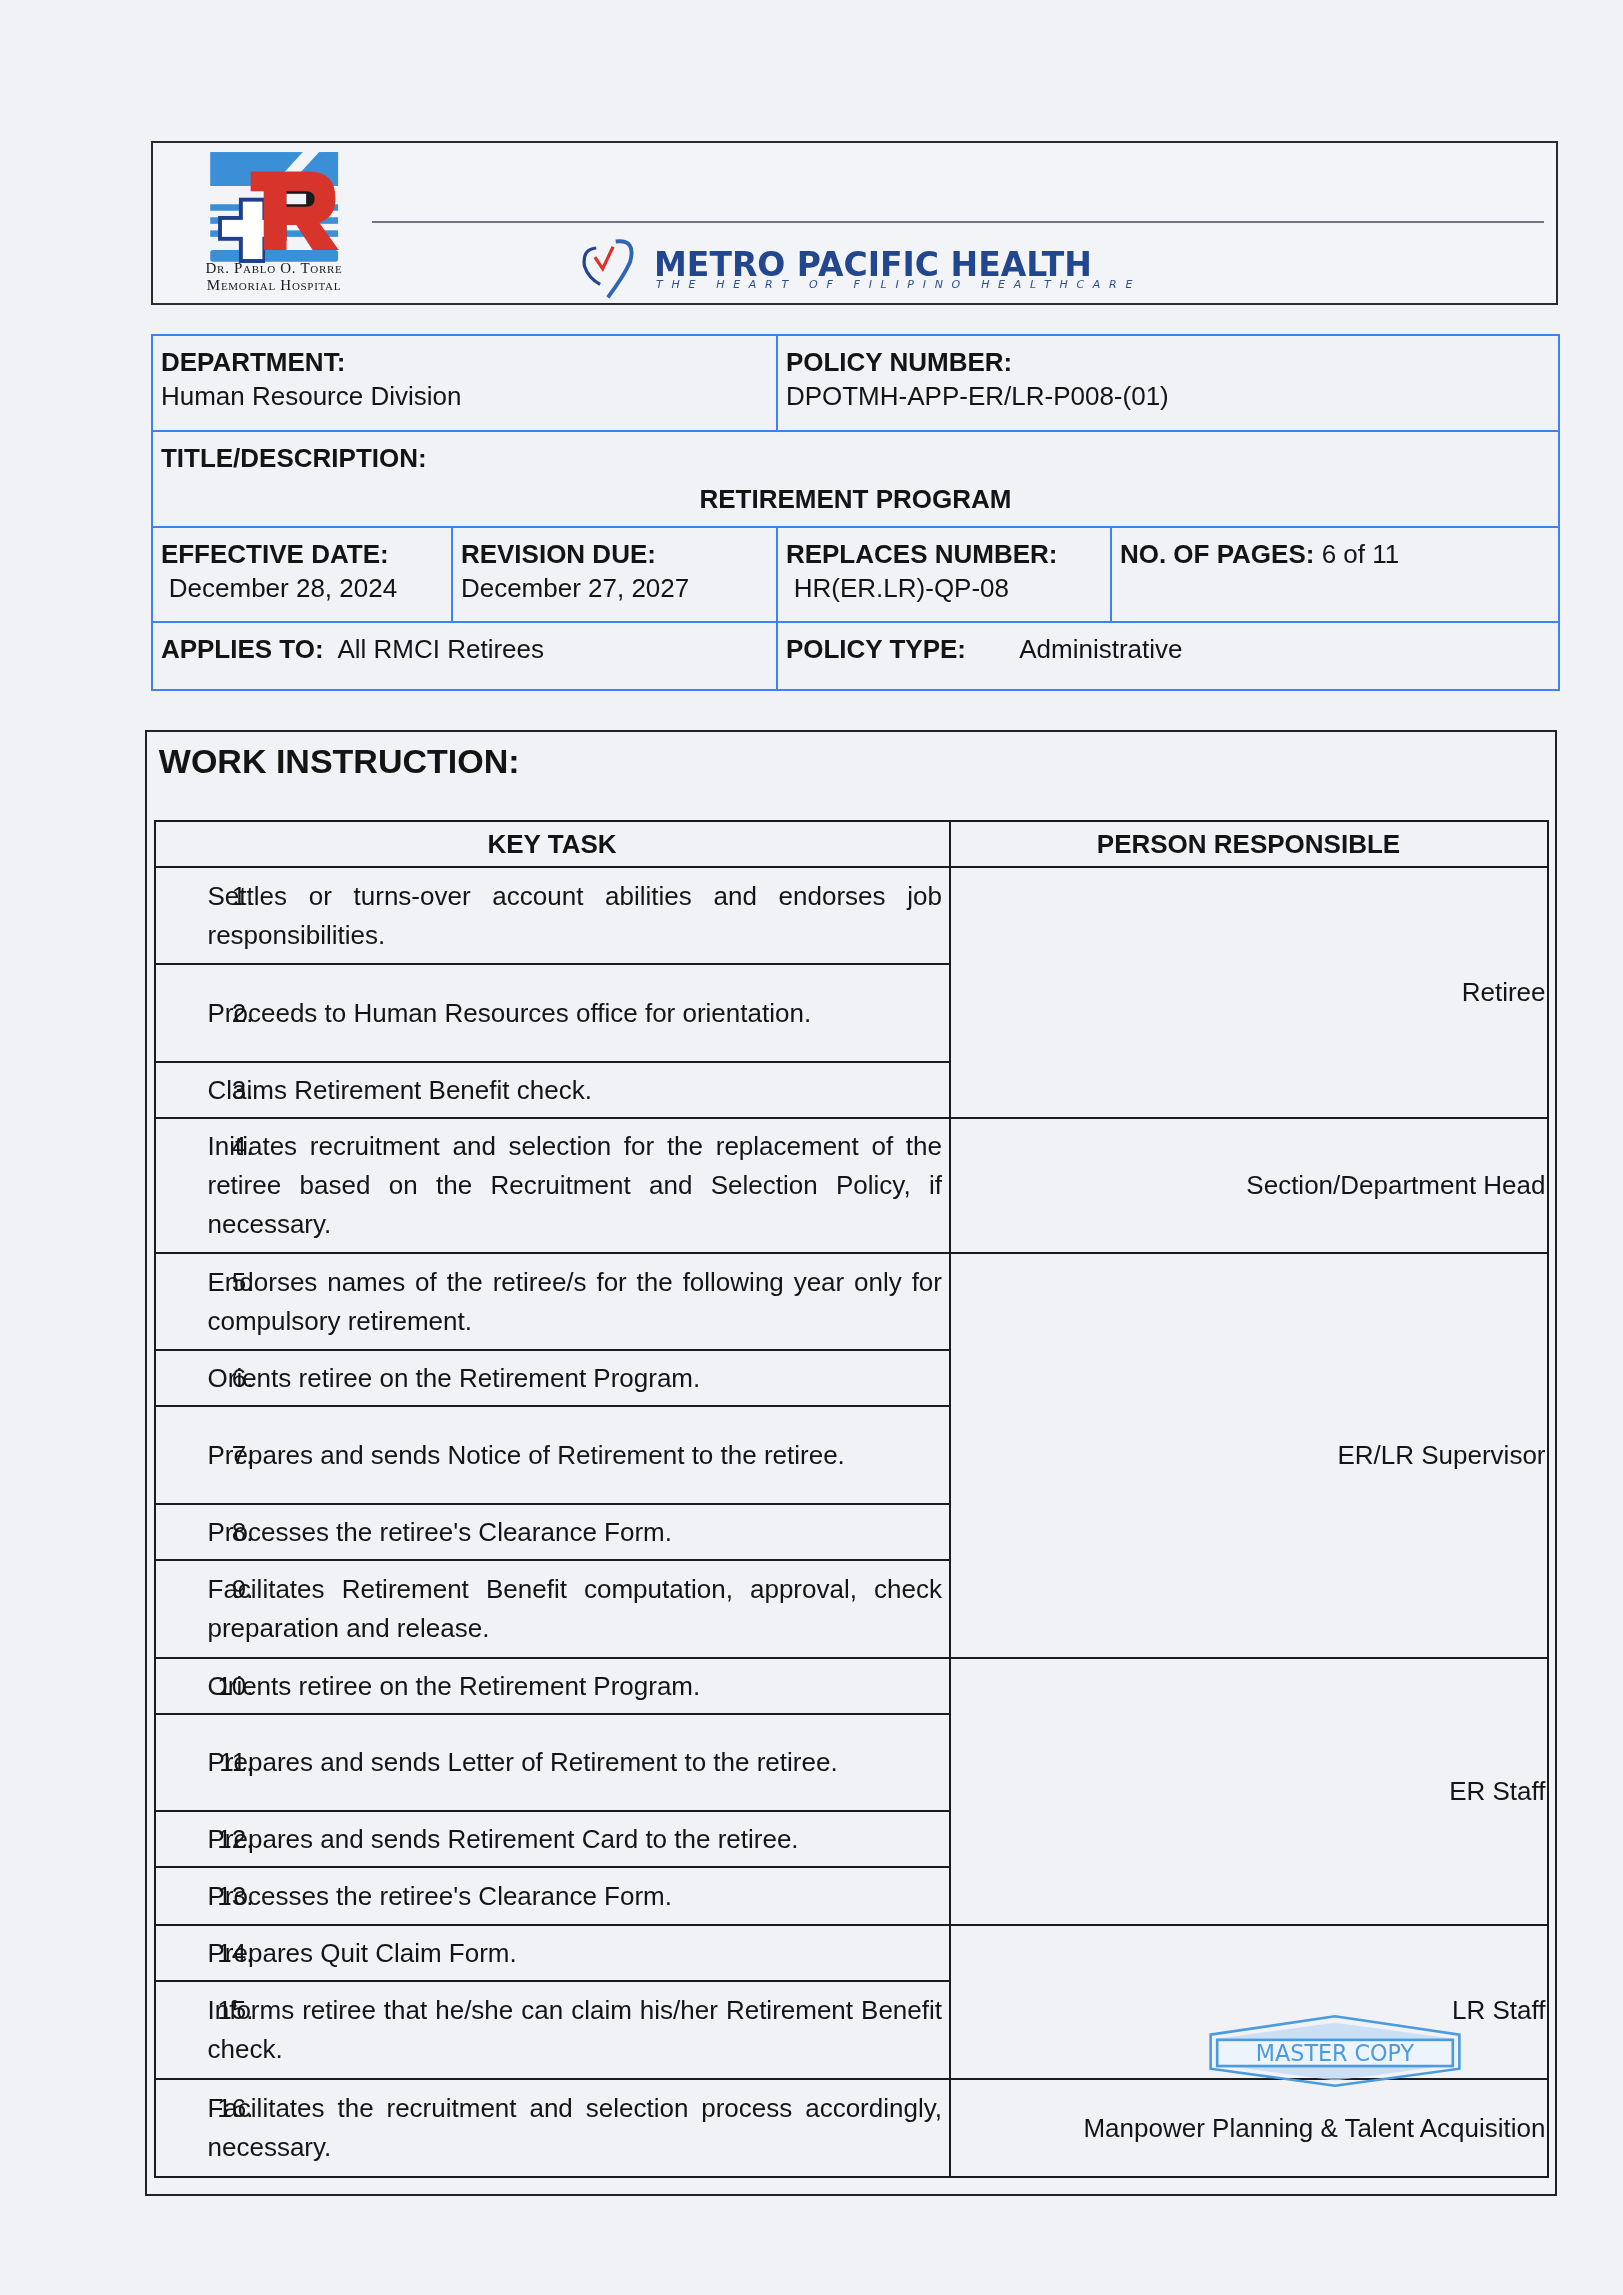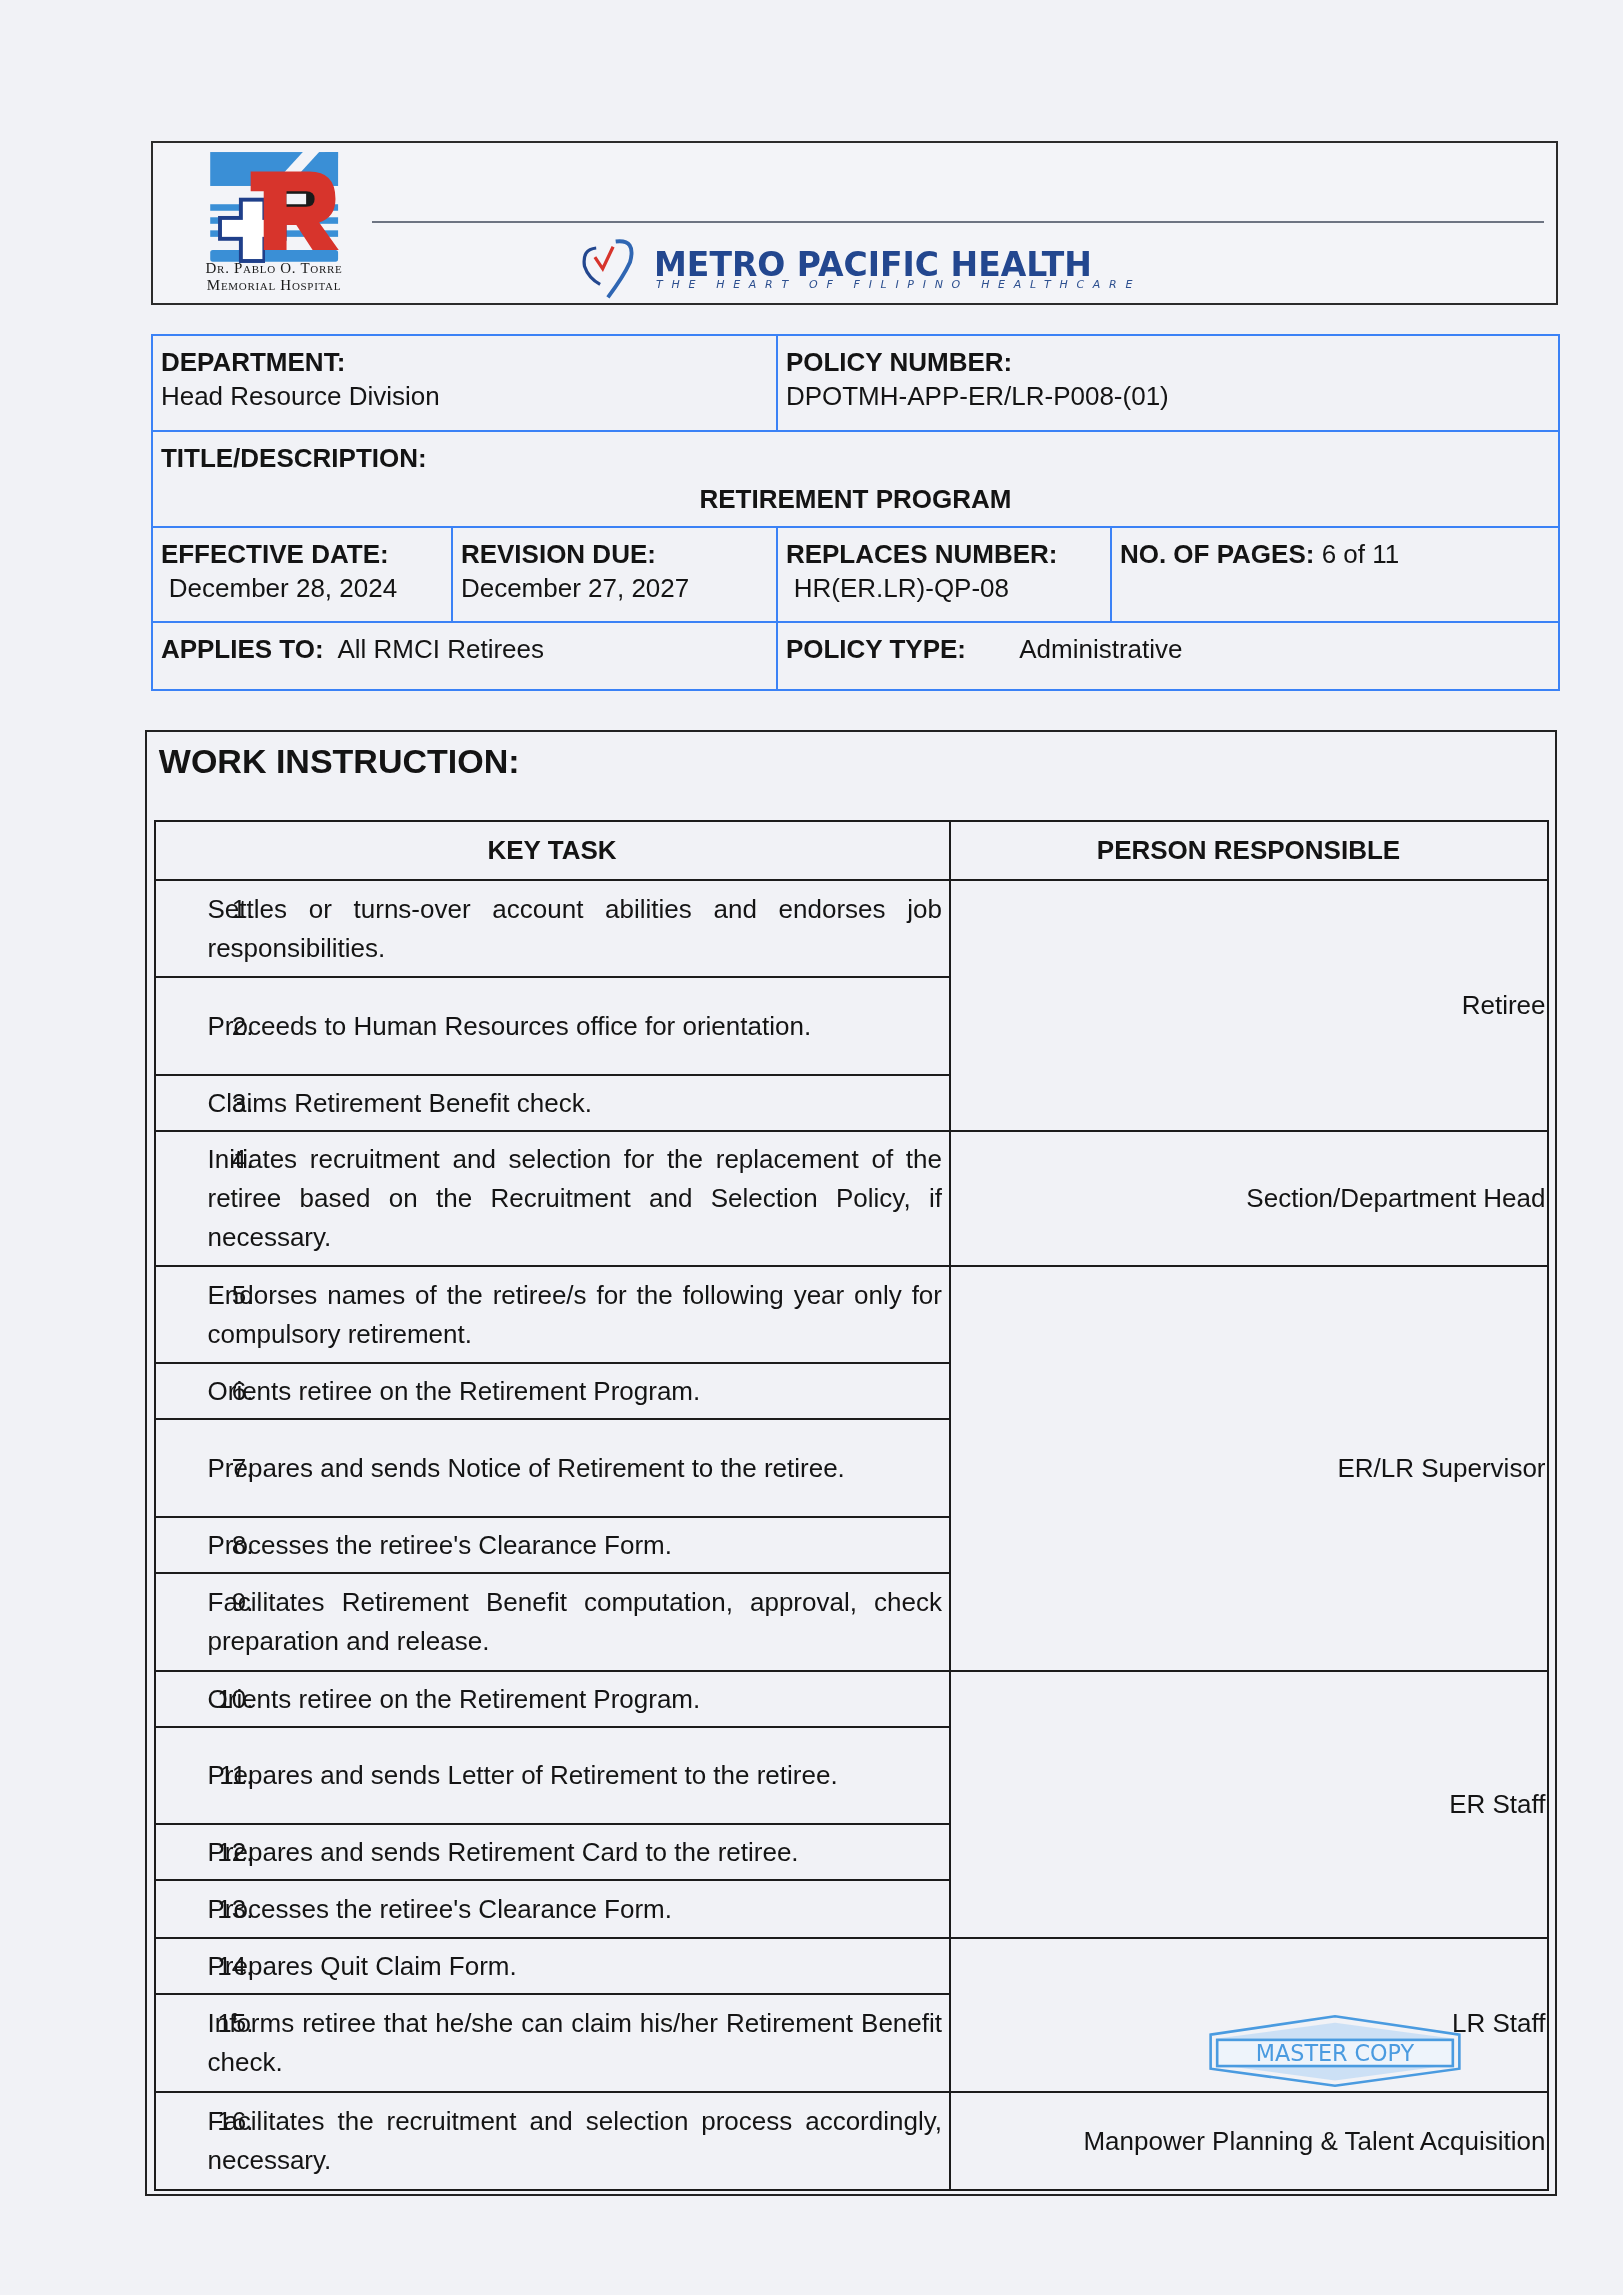--- a/index.html
+++ b/index.html
@@ -57,21 +57,21 @@
   .wi-title {
     position:absolute; left:11.8px; top:11.8px; font-weight:bold; font-size:34px; line-height:34px;
   }
   .tasks {
     position:absolute; left:6.5px; top:88px; width:1393px;
     border-collapse:collapse; table-layout:fixed;
   }
   .tasks th, .tasks td {
     border:2px solid #1c1c1c; box-sizing:border-box; font-size:26px; line-height:39px;
   }
-  .tasks th { font-weight:bold; height:59px; text-align:center; }
+  .tasks th { font-weight:bold; height:46px; text-align:center; }
   .task-cell { padding:5.2px 6.5px 5.2px 52px; text-align:justify; position:relative; }
   .task-num { position:absolute; left:0; width:98px; text-align:right; }
   .person { text-align:right; vertical-align:middle; position:relative; }
 
   .stamp {
     position:absolute; left:1204px; top:2015px; width:262px; height:72px;
   }
 </style>
 </head>
 <body>
@@ -113,21 +113,21 @@
   <colgroup>
     <col style="width:300px">
       <col style="width:325px">
       <col style="width:334px">
       <col style="width:448px">
   </colgroup>
   <tbody>
       <tr style="height:96px">
     <td colspan="2">
       <div class="lbl">DEPARTMENT:</div>
-      <div class="val">Head Resource Division</div>
+      <div class="val">Human Resource Division</div>
     </td>
     <td colspan="2">
       <div class="lbl">POLICY NUMBER:</div>
       <div class="val">DPOTMH-APP-ER/LR-P008-(01)</div>
     </td>
   </tr>
   <tr style="height:96px">
     <td colspan="4">
       <div class="lbl">TITLE/DESCRIPTION:</div>
       <div class="lbl center" style="margin-top:6.5px">RETIREMENT PROGRAM</div>

